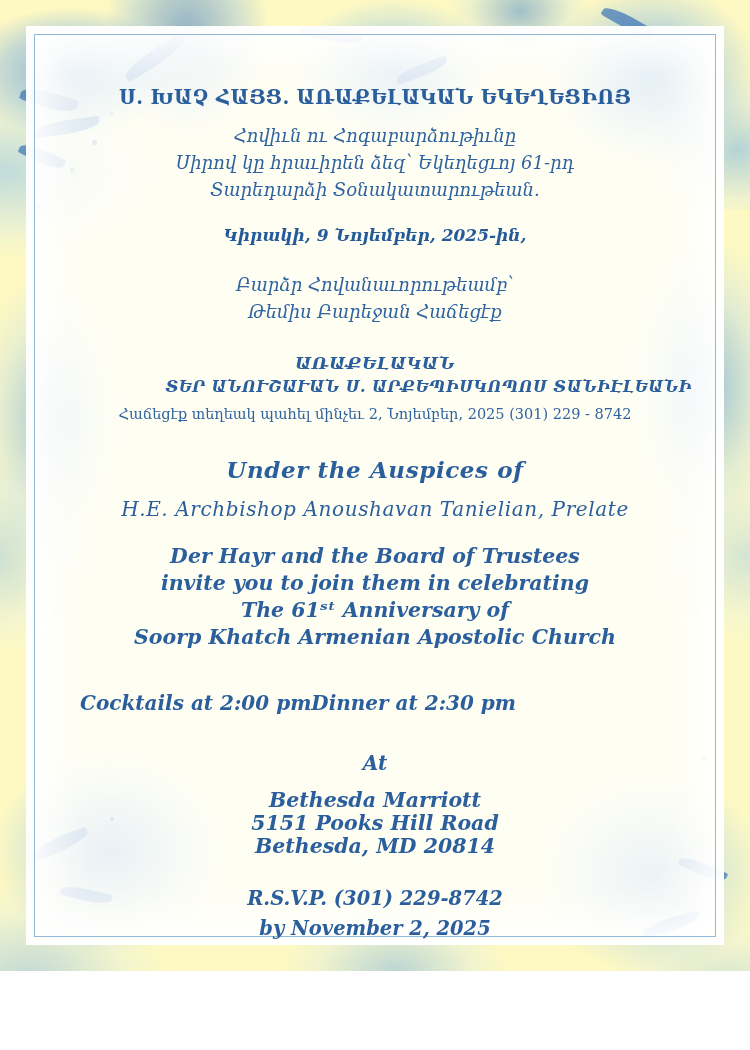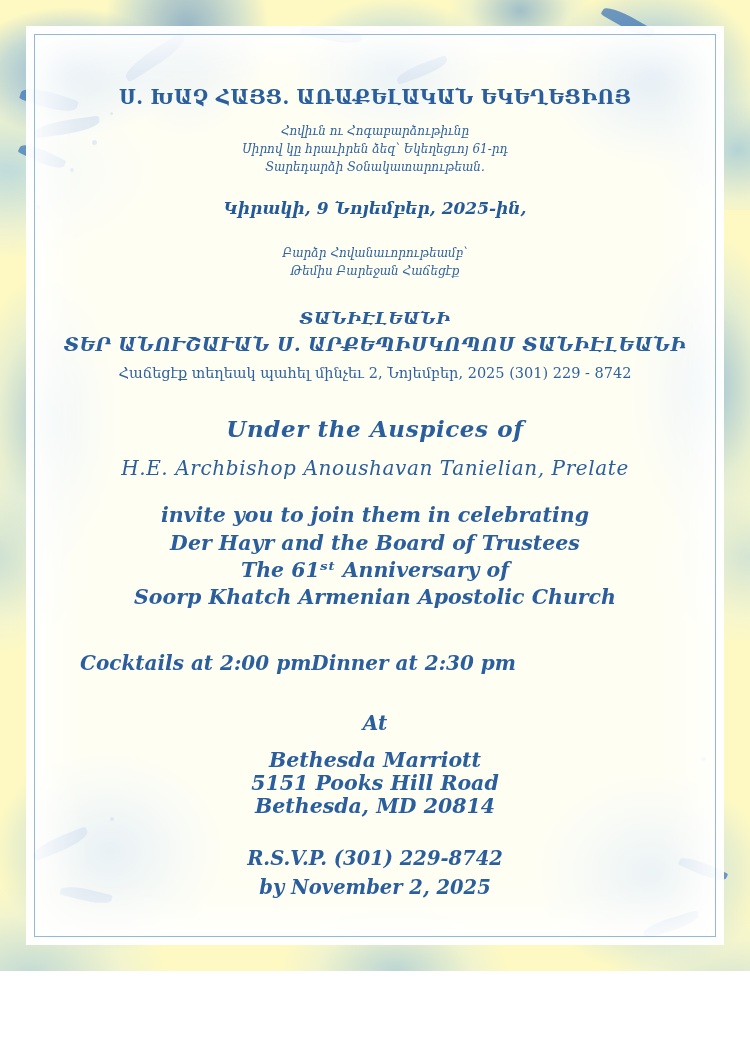--- a/index.html
+++ b/index.html
@@ -137,21 +137,21 @@
     font-weight: bold;
     font-size: 19.5px;
     letter-spacing: 0.3px;
     color: #2a5e9c;
     margin: 0 0 12px 0;
     line-height: 1.25;
   }
   .arm-line {
     font-family: "DejaVu Serif", serif;
     font-style: italic;
-    font-size: 12px;
+    font-size: 18px;
     color: #2f63a0;
     line-height: 1.5;
     margin: 0;
   }
   .arm-bold {
     font-family: "DejaVu Serif", serif;
     font-weight: bold;
     font-style: italic;
     font-size: 17px;
     color: #255a99;
@@ -164,21 +164,22 @@
     font-family: "DejaVu Serif", serif;
     font-style: italic;
     font-weight: bold;
     font-size: 17.5px;
     color: #2a5e9c;
     margin: 0;
     line-height: 1.4;
     letter-spacing: 0.4px;
   }
   .arm-heading.big {
-    font-size: 19px;
+    font-size: 16px;
+    text-align: right;
   }
   .arm-small {
     font-family: "DejaVu Serif", serif;
     font-size: 14.5px;
     color: #2f63a0;
     margin: 8px 0 0 0;
   }
 
   .eng-script {
     font-family: "DejaVu Serif", serif;
@@ -281,31 +282,31 @@
     <div class="arm-block">
       <div class="arm-bold">Կիրակի, 9 Նոյեմբեր, 2025-ին,</div>
     </div>
 
     <div class="arm-block2">
       <div class="arm-line">Բարձր Հովանաւորութեամբ՝</div>
       <div class="arm-line">Թեմիս Բարեջան Հաճեցէք</div>
     </div>
 
     <div class="arm-block2">
-      <div class="arm-heading">ՏԱՆԻԷԼԵԱՆԻ</div>
+      <div class="arm-heading">ԱՌԱՔԵԼԱԿԱՆ</div>
       <div class="arm-heading big">ՏԵՐ ԱՆՈՒՇԱՒԱՆ Ս. ԱՐՔԵՊԻՍԿՈՊՈՍ ՏԱՆԻԷԼԵԱՆԻ</div>
       <div class="arm-small">Հաճեցէք տեղեակ պահել մինչեւ 2, Նոյեմբեր, 2025 (301) 229 - 8742</div>
     </div>
 
     <div class="eng-script auspices">Under the Auspices of</div>
     <div class="eng-script prelate">H.E. Archbishop Anoushavan Tanielian, Prelate</div>
 
     <div class="eng-script invite-block">
+      <div>Der Hayr and the Board of Trustees</div>
       <div>invite you to join them in celebrating</div>
-      <div>Der Hayr and the Board of Trustees</div>
       <div>The 61ˢᵗ Anniversary of</div>
       <div>Soorp Khatch Armenian Apostolic Church</div>
     </div>
 
 
     <div class="eng-script times">
       <div>Cocktails at 2:00 pm</div>
       <div>Dinner at 2:30 pm</div>
     </div>
 

